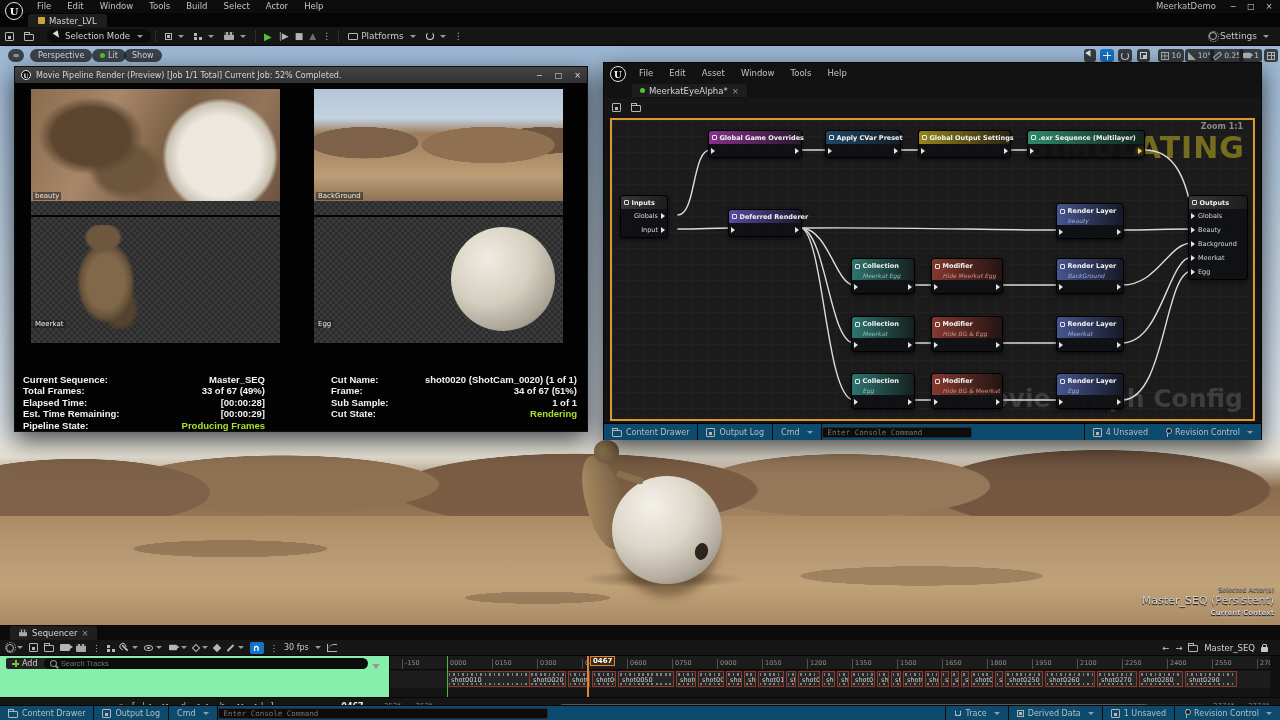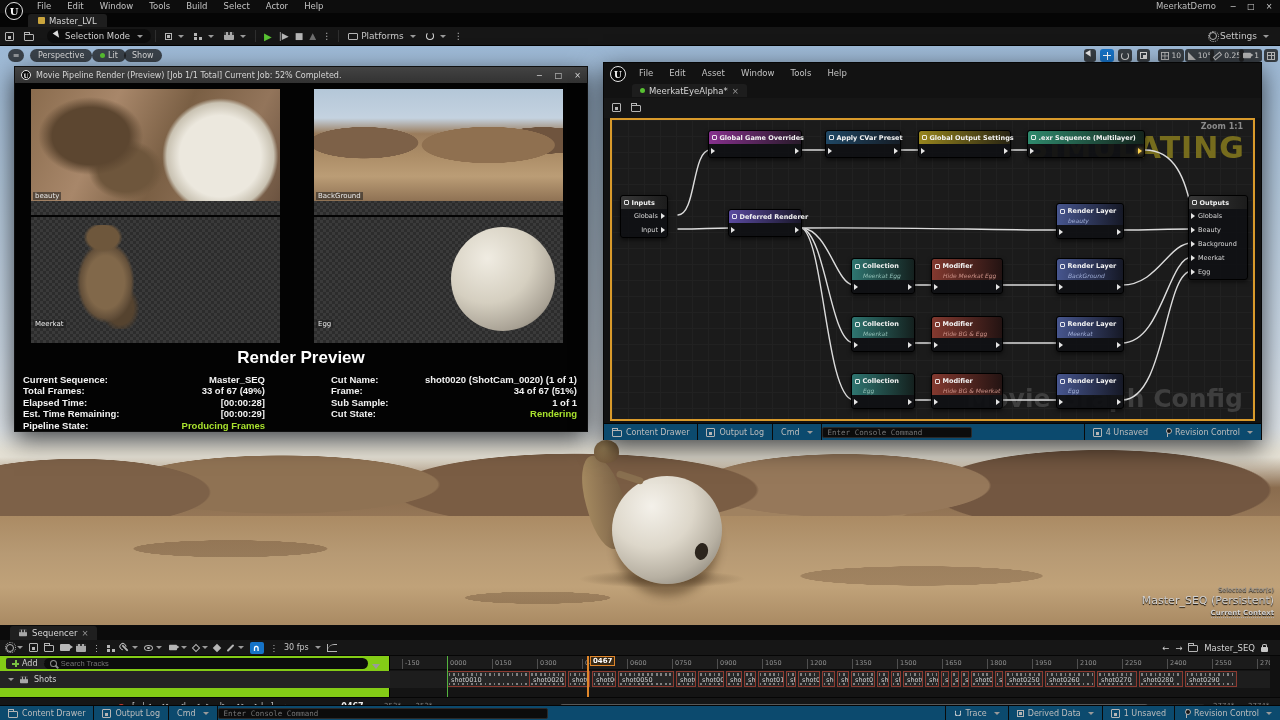--- a/index.html
+++ b/index.html
@@ -192,21 +192,21 @@
 .sb-right{margin-left:auto;display:flex;height:100%}
 
 .seq{left:0;top:625px;width:1280px;height:80px;background:#111}
 .seq-tabs{position:absolute;left:0;top:0;width:100%;height:15px;background:#0b0b0b}
 .seq-tab{position:absolute;left:10px;top:1px;height:14px;background:#1f1f1f;border-radius:3px 3px 0 0;display:flex;align-items:center;gap:4px;padding:0 8px;font-size:8.5px;color:#d6d6d6}
 .seq-toolbar{position:absolute;left:0;top:15px;width:100%;height:16px;background:#161616;display:flex;align-items:center;gap:6px;padding:0 6px;border-bottom:1px solid #060606}
 .sicon{color:#b8b8b8;font-size:8.5px;display:flex;align-items:center}
 .snap-active{background:#1673c7;border-radius:2px;color:#fff;font-weight:bold;width:14px;height:12px;display:flex;align-items:center;justify-content:center;font-size:9px}
 .fps{display:flex;align-items:center;gap:3px;font-size:8px;color:#c8c8c8}
 .seq-crumb{margin-left:auto;display:flex;align-items:center;gap:6px;font-size:8.5px;color:#d0d0d0;padding-right:6px}
-.seq-left{position:absolute;left:0;top:31px;width:390px;height:41px;background:#84cc16;border-right:1px solid #000}
+.seq-left{position:absolute;left:0;top:31px;width:390px;height:41px;background:#86efac;border-right:1px solid #000}
 .addbtn{position:absolute;left:6px;top:2px;height:11px;display:flex;align-items:center;gap:3px;background:#222;border-radius:2px;padding:0 6px;font-size:8px;color:#d0d0d0}
 .searchbox{position:absolute;left:44px;top:2px;width:324px;height:11px;background:#0c0c0c;border-radius:6px;display:flex;align-items:center;gap:4px;padding:0 6px}
 .searchbox input{background:transparent;border:none;outline:none;color:#9a9a9a;font-size:7.5px;width:100%}
 .shots-row-l{position:absolute;left:0;top:15px;width:390px;height:17px;background:#242424;display:flex;align-items:center;gap:5px;padding:0 8px;font-size:8px;color:#d0d0d0}
 .tl{position:absolute;left:390px;top:31px;width:880px;height:41px;background:#141414;overflow:hidden}
 .ruler{position:absolute;left:0;top:0;width:100%;height:14px;background:#1b1b1b;border-bottom:1px solid #0a0a0a}
 .tick{position:absolute;top:3px;height:10px;border-left:1px solid #4f4f4f;padding-left:2px;font-size:6.5px;color:#8f8f8f;line-height:9px;white-space:nowrap}
 .shots-band{position:absolute;left:0;top:15px;width:100%;height:17px;background:#1d1d1d}
 .clip{position:absolute;top:0;height:16px;background:#262626;border:1px solid #8d3b31;overflow:hidden}
 .clip::before,.clip::after{content:'';position:absolute;left:1px;right:1px;height:2.5px;background-image:repeating-linear-gradient(90deg,#808080 0 1.5px,transparent 1.5px 4.5px)}
@@ -388,21 +388,20 @@
       <div class="plabel">BackGround</div>
     </div>
     <div class="pane checker" style="left:16px;top:150px">
       <div class="blob-meerkat"></div>
       <div class="plabel">Meerkat</div>
     </div>
     <div class="pane checker" style="left:299px;top:150px">
       <div class="blob-egg"></div>
       <div class="plabel">Egg</div>
     </div>
-    <div class="rtitle">Render Preview</div>
     <div class="stats" id="stats-left" style="left:8px;width:242px">
         <div class="srow">
           <span class="slab">Current Sequence:</span>
           <span class="sval">Master_SEQ</span>
         </div>
         <div class="srow">
           <span class="slab">Total Frames:</span>
           <span class="sval">33 of 67 (49%)</span>
         </div>
         <div class="srow">
@@ -823,25 +822,20 @@
       <span class="addbtn">
           <span class="i-plus"></span>
           <span>Add</span>
           <span class="caret"></span>
         </span>
       <span class="searchbox">
         <span class="i-mag"></span>
         <input placeholder="Search Tracks" style="">
       </span>
       <span class="abs" style="left:372px;top:5px"><span class="i-funnel"></span></span>
-      <div class="shots-row-l">
-        <span class="caret" style="margin:0"></span>
-        <span class="i-clap" style="transform:scale(.8)"></span>
-        <span>Shots</span>
-      </div>
     </div>
     <div class="tl">
       <div class="ruler" id="seq-ruler">
           <span class="tick" style="left: 12px;">-150</span>
           <span class="tick" style="left: 57px;">0000</span>
           <span class="tick" style="left: 102px;">0150</span>
           <span class="tick" style="left: 147px;">0300</span>
           <span class="tick" style="left: 192px;">0450</span>
           <span class="tick" style="left: 237px;">0600</span>
           <span class="tick" style="left: 282px;">0750</span>

